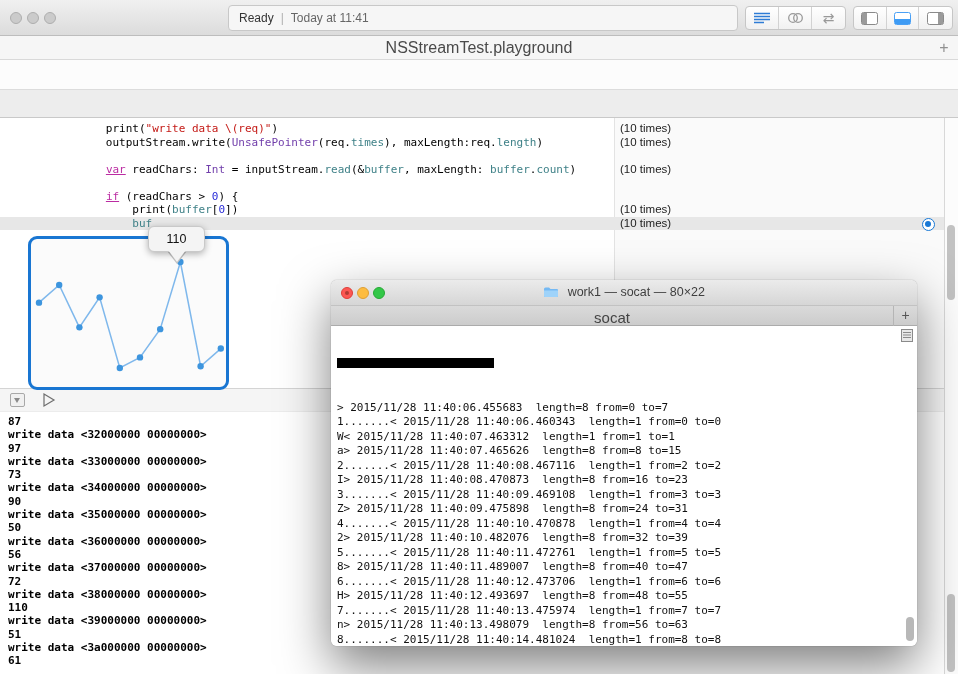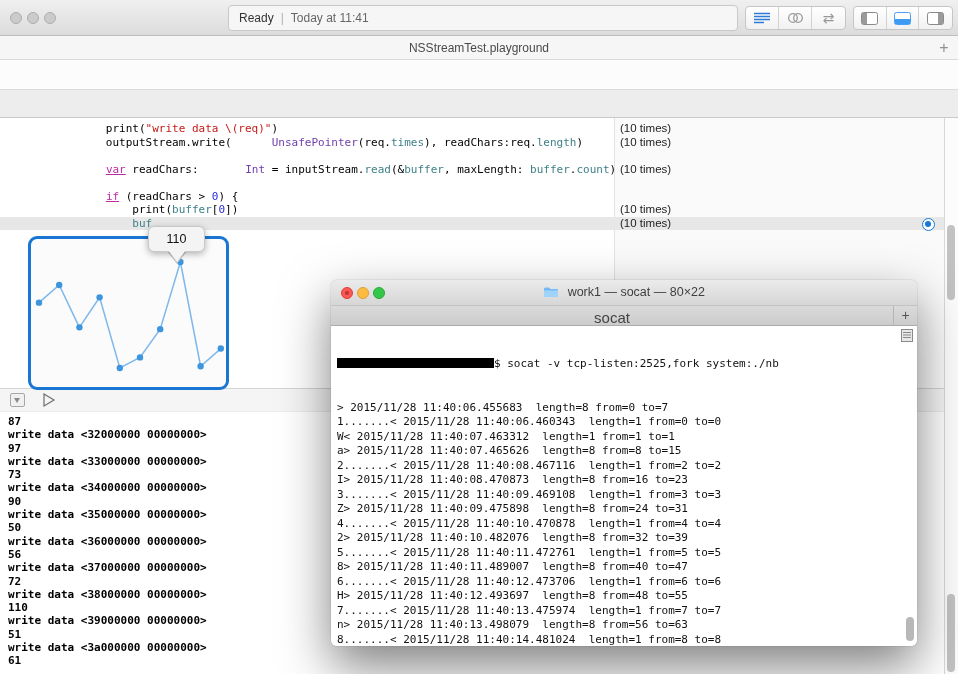--- a/index.html
+++ b/index.html
@@ -25,21 +25,21 @@
   .swap-icon { color:#999; font-size:14px; line-height:1; }
   .panel-icon { width:17px; height:13px; border:1.5px solid #8a8a8a; border-radius:2.5px; position:relative; background:#fff; }
   .panel-icon .strip-l { position:absolute; left:0; top:0; bottom:0; width:5px; background:#9a9a9a; }
   .panel-icon .strip-b { position:absolute; left:0; right:0; bottom:0; height:5px; background:#3e9bf4; }
   .panel-icon.blue { border-color:#4aa0f5; }
   .panel-icon .strip-r { position:absolute; right:0; top:0; bottom:0; width:5px; background:#9a9a9a; }
 
   
   .title-row { position:absolute; left:0; top:36px; width:958px; height:24px; background:#f6f6f6;
     border-bottom:1px solid #d9d9d9; display:flex; align-items:center; justify-content:center; }
-  .title-row .t { font-size:12px; color:#4a4a4a; }
+  .title-row .t { font-size:16px; color:#4a4a4a; }
   .new-tab { position:absolute; right:6px; top:3px; font-size:16px; color:#909090; width:16px; text-align:center; }
 
   
   .jump-bar { position:absolute; left:0; top:60px; width:958px; height:30px; background:#fcfcfc; border-bottom:1px solid #dcdcdc; }
   .jb-sep { position:absolute; top:66px; width:1px; height:18px; background:#ddd; }
   .jb-chev { position:absolute; top:64px; font-size:17px; color:#c2c2c2; }
   .doc-icon { position:absolute; left:82px; top:68px; width:13px; height:15px; background:#4d94d8; border-radius:2px; }
   .doc-icon::after { content:""; position:absolute; left:3px; top:4px; width:7px; height:7px; background:#fff; border-radius:1.5px; }
   .jb-file { position:absolute; left:102px; top:67px; font-size:12px; color:#333; }
 
@@ -64,21 +64,21 @@
 
   
   .editor-bg { position:absolute; left:0; top:118px; width:944px; height:270px; background:#fff; }
   .gutter-bg { position:absolute; left:614px; top:118px; width:330px; height:270px; background:#fafafa; border-left:1px solid #e3e3e3; }
   #code-rows { position:absolute; left:0; top:122px; width:944px; font-family:"DejaVu Sans Mono", monospace; font-size:11px; }
   .code-row { position:relative; height:13.5px; line-height:13.5px; width:944px; }
   .code-row.hl { background:#e7e7e7; }
   .code-text { position:absolute; left:86px; white-space:pre; }
   .result-text { position:absolute; left:620px; font-family:"Liberation Sans", sans-serif; font-size:11.5px; color:#222; }
   .tok-plain { color:#000; } .tok-kw { color:#bb2ca2;text-decoration:underline; } .tok-string { color:#c41a16; }
-  .tok-type { color:#703daa;margin-left:40px; } .tok-num { color:#272ad8; } .tok-member { color:#3e8087; }
+  .tok-type { color:#703daa; } .tok-num { color:#272ad8; } .tok-member { color:#3e8087; }
   .radio-result { position:absolute; left:922px; top:218px; width:13px; height:13px; border:1.5px solid #1878d5; border-radius:50%; background:#fff; z-index:20; }
   .radio-result::after { content:""; position:absolute; left:2px; top:2px; width:6px; height:6px; border-radius:50%; background:#1878d5; }
 
   
   .right-strip { position:absolute; left:944px; top:118px; width:14px; height:556px; background:#fcfcfc; border-left:1px solid #d8d8d8; }
   .vthumb { position:absolute; left:947px; width:8px; background:#c2c2c2; border-radius:4px; }
 
   
   .chart-box { position:absolute; left:28px; top:236px; width:201px; height:154px; background:#fbfbfb;
     border:3px solid #1976d2; border-radius:9px; z-index:10; }
@@ -214,21 +214,21 @@
   </div>
 
   <div class="editor-bg"></div>
   <div class="gutter-bg"></div>
   <div id="code-rows">
       <div class="code-row">
         <span class="code-text"><span class="tok-plain">   print(</span><span class="tok-string">"write data \(req)"</span><span class="tok-plain">)</span></span>
         <span class="result-text">(10 times)</span>
       </div>
       <div class="code-row">
-        <span class="code-text"><span class="tok-plain">   outputStream.write(</span><span class="tok-type">UnsafePointer</span><span class="tok-plain">(req.</span><span class="tok-member">times</span><span class="tok-plain">), readChars:req.</span><span class="tok-member">length</span><span class="tok-plain">)</span></span>
+        <span class="code-text"><span class="tok-plain">   outputStream.write(</span><span class="tok-type">UnsafePointer</span><span class="tok-plain">(req.</span><span class="tok-member">times</span><span class="tok-plain">), maxLength:req.</span><span class="tok-member">length</span><span class="tok-plain">)</span></span>
         <span class="result-text">(10 times)</span>
       </div>
       <div class="code-row">
         <span class="code-text"></span>
       </div>
       <div class="code-row">
         <span class="code-text"><span class="tok-plain">   </span><span class="tok-kw">var</span><span class="tok-plain"> readChars: </span><span class="tok-type">Int</span><span class="tok-plain"> = inputStream.</span><span class="tok-member">read</span><span class="tok-plain">(&amp;</span><span class="tok-member">buffer</span><span class="tok-plain">, maxLength: </span><span class="tok-member">buffer</span><span class="tok-plain">.</span><span class="tok-member">count</span><span class="tok-plain">)</span></span>
         <span class="result-text">(10 times)</span>
       </div>
       <div class="code-row">
@@ -291,21 +291,21 @@
         </svg>
         <span>work1 — socat — 80×22</span>
       </div>
     </div>
     <div class="term-tabbar">
       <div class="term-tab-label">socat</div>
       <div class="term-plus">+</div>
     </div>
     <div class="term-body">
       <div class="term-text">
-        <div><span class="redacted"></span><span>$ socat -v tcp-listen:2525,fork system:./nb</span></div>
+        <div><span class="redacted"></span></div>
         <div id="term-lines"><div>&gt; 2015/11/28 11:40:06.455683  length=8 from=0 to=7</div><div>1.......&lt; 2015/11/28 11:40:06.460343  length=1 from=0 to=0</div><div>W&lt; 2015/11/28 11:40:07.463312  length=1 from=1 to=1</div><div>a&gt; 2015/11/28 11:40:07.465626  length=8 from=8 to=15</div><div>2.......&lt; 2015/11/28 11:40:08.467116  length=1 from=2 to=2</div><div>I&gt; 2015/11/28 11:40:08.470873  length=8 from=16 to=23</div><div>3.......&lt; 2015/11/28 11:40:09.469108  length=1 from=3 to=3</div><div>Z&gt; 2015/11/28 11:40:09.475898  length=8 from=24 to=31</div><div>4.......&lt; 2015/11/28 11:40:10.470878  length=1 from=4 to=4</div><div>2&gt; 2015/11/28 11:40:10.482076  length=8 from=32 to=39</div><div>5.......&lt; 2015/11/28 11:40:11.472761  length=1 from=5 to=5</div><div>8&gt; 2015/11/28 11:40:11.489007  length=8 from=40 to=47</div><div>6.......&lt; 2015/11/28 11:40:12.473706  length=1 from=6 to=6</div><div>H&gt; 2015/11/28 11:40:12.493697  length=8 from=48 to=55</div><div>7.......&lt; 2015/11/28 11:40:13.475974  length=1 from=7 to=7</div><div>n&gt; 2015/11/28 11:40:13.498079  length=8 from=56 to=63</div><div>8.......&lt; 2015/11/28 11:40:14.481024  length=1 from=8 to=8</div></div>
         
       </div>
       <svg class="split-icon" width="12" height="13">
         <rect x="0.5" y="0.5" width="11" height="12" stroke="#8a8a8a" fill="#e8e8e8" stroke-width="1"></rect>
         <path d="M2 3.5h8M2 6h8M2 8.5h8" stroke="#8a8a8a" stroke-width="1"></path>
       </svg>
       <div class="term-thumb"></div>
     </div>
   </div>

